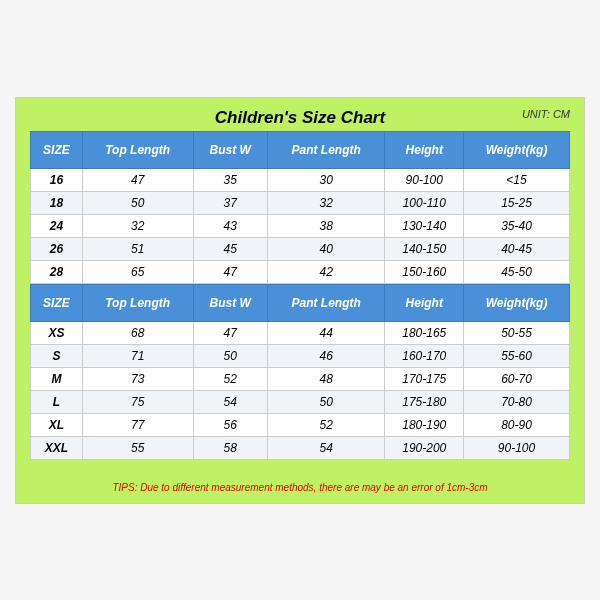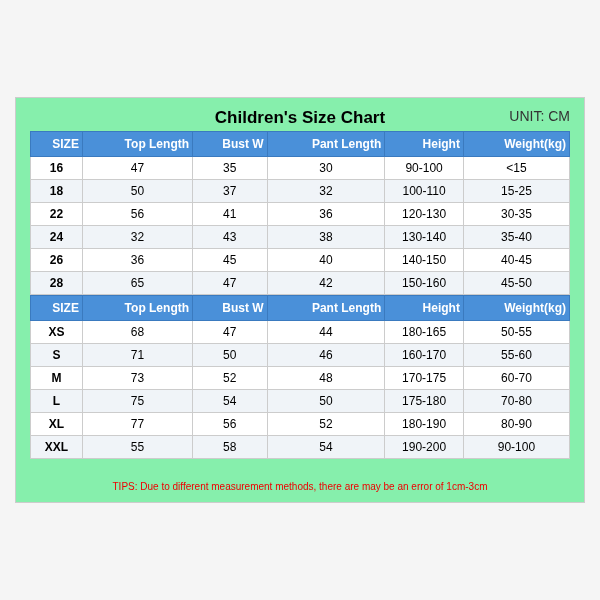--- a/index.html
+++ b/index.html
@@ -6,50 +6,51 @@
     body {
       width: 600px;
       height: 600px;
       background: #f5f5f5;
       display: flex;
       align-items: center;
       justify-content: center;
       font-family: Arial, sans-serif;
     }
     .chart-container {
-      background: #86efac;
+      background: #bef264;
       border: 1px solid #ccc;
       padding: 10px 14px 10px 14px;
       width: 570px;
+      font-style: italic;
     }
     .main-title {
       text-align: center;
       font-size: 17px;
       font-weight: bold;
       margin-bottom: 3px;
       position: relative;
     }
     .unit-label {
       position: absolute;
       right: 0;
       top: 0;
-      font-size: 14px;
+      font-size: 11px;
       font-weight: normal;
       color: #333;
     }
     table {
       width: 100%;
       border-collapse: collapse;
       font-size: 12px;
     }
     th {
       background: #4a90d9;
       color: #fff;
-      padding: 5px 3px;
-      text-align: right;
+      padding: 11px 3px;
+      text-align: center;
       border: 1px solid #3a7abf;
       font-size: 12px;
     }
     td {
       text-align: center;
       padding: 4px 3px;
       border: 1px solid #ccc;
     }
     tr:nth-child(odd) td {
       background: #fff;
@@ -104,38 +105,30 @@
         </tr>
         <tr>
           <td>18</td>
           <td>50</td>
           <td>37</td>
           <td>32</td>
           <td>100-110</td>
           <td>15-25</td>
         </tr>
         <tr>
-          <td>22</td>
-          <td>56</td>
-          <td>41</td>
-          <td>36</td>
-          <td>120-130</td>
-          <td>30-35</td>
-        </tr>
-        <tr>
           <td>24</td>
           <td>32</td>
           <td>43</td>
           <td>38</td>
           <td>130-140</td>
           <td>35-40</td>
         </tr>
         <tr>
           <td>26</td>
-          <td>36</td>
+          <td>51</td>
           <td>45</td>
           <td>40</td>
           <td>140-150</td>
           <td>40-45</td>
         </tr>
         <tr>
           <td>28</td>
           <td>65</td>
           <td>47</td>
           <td>42</td>

